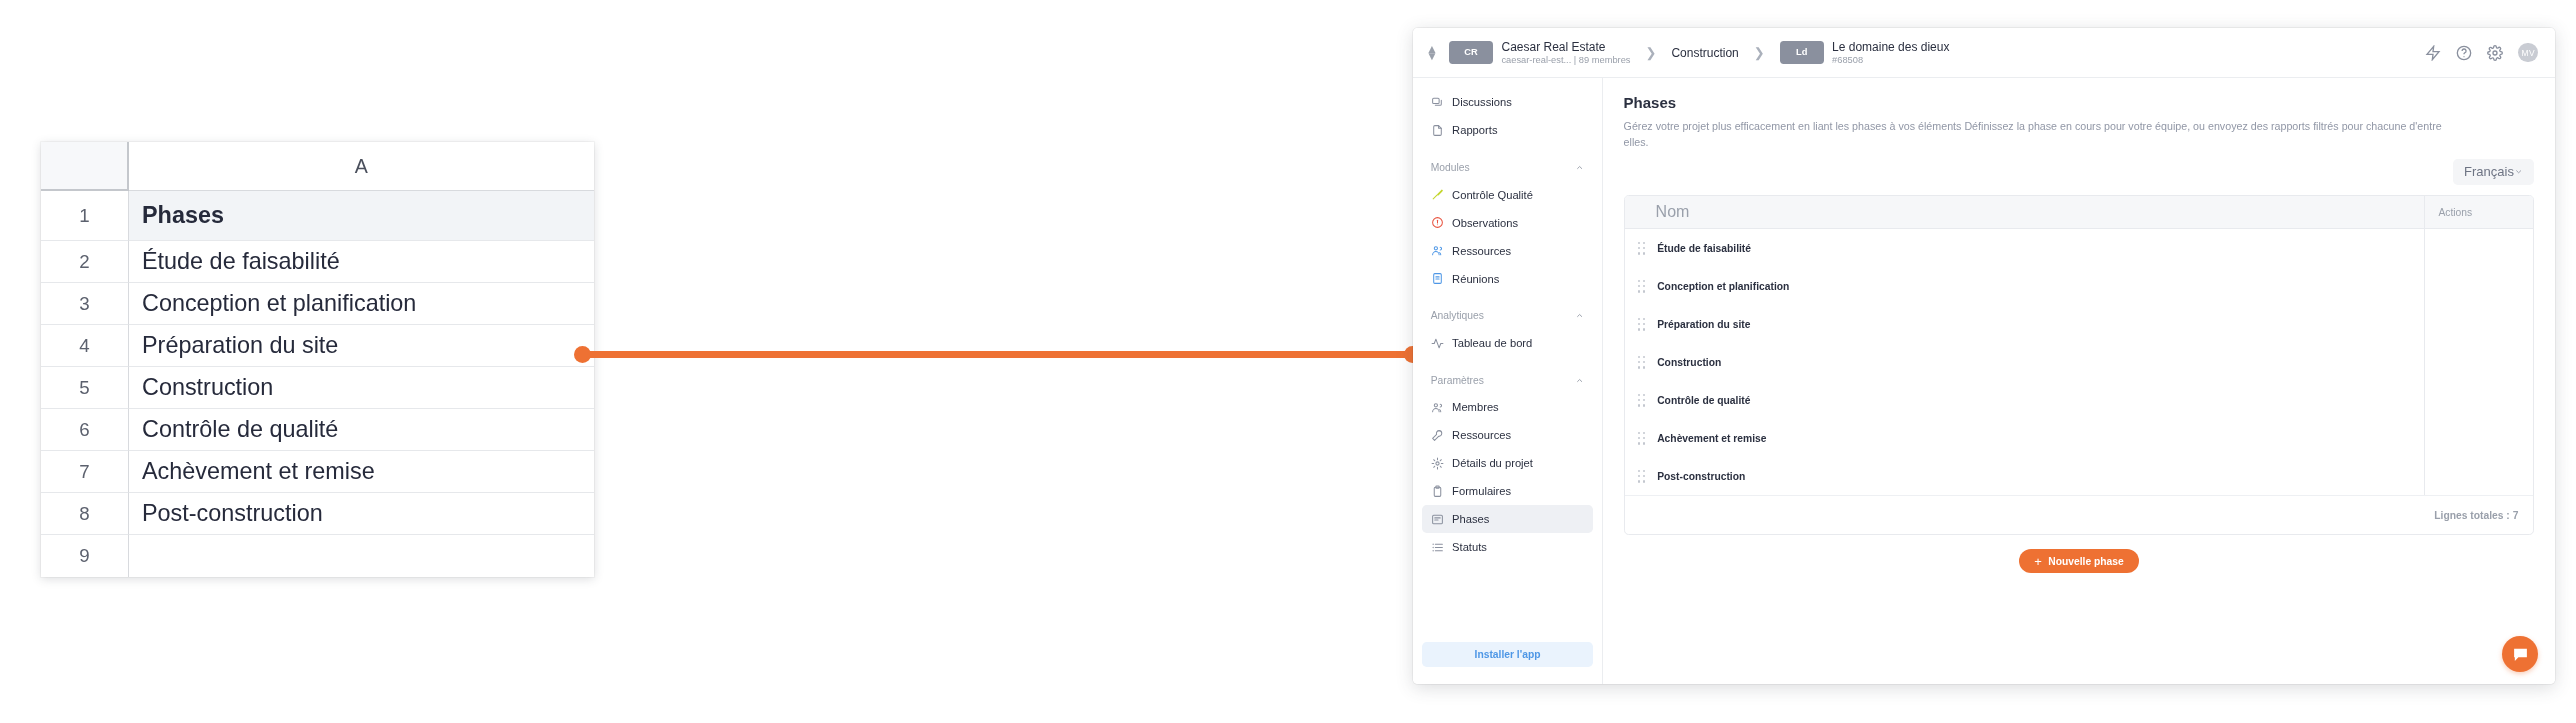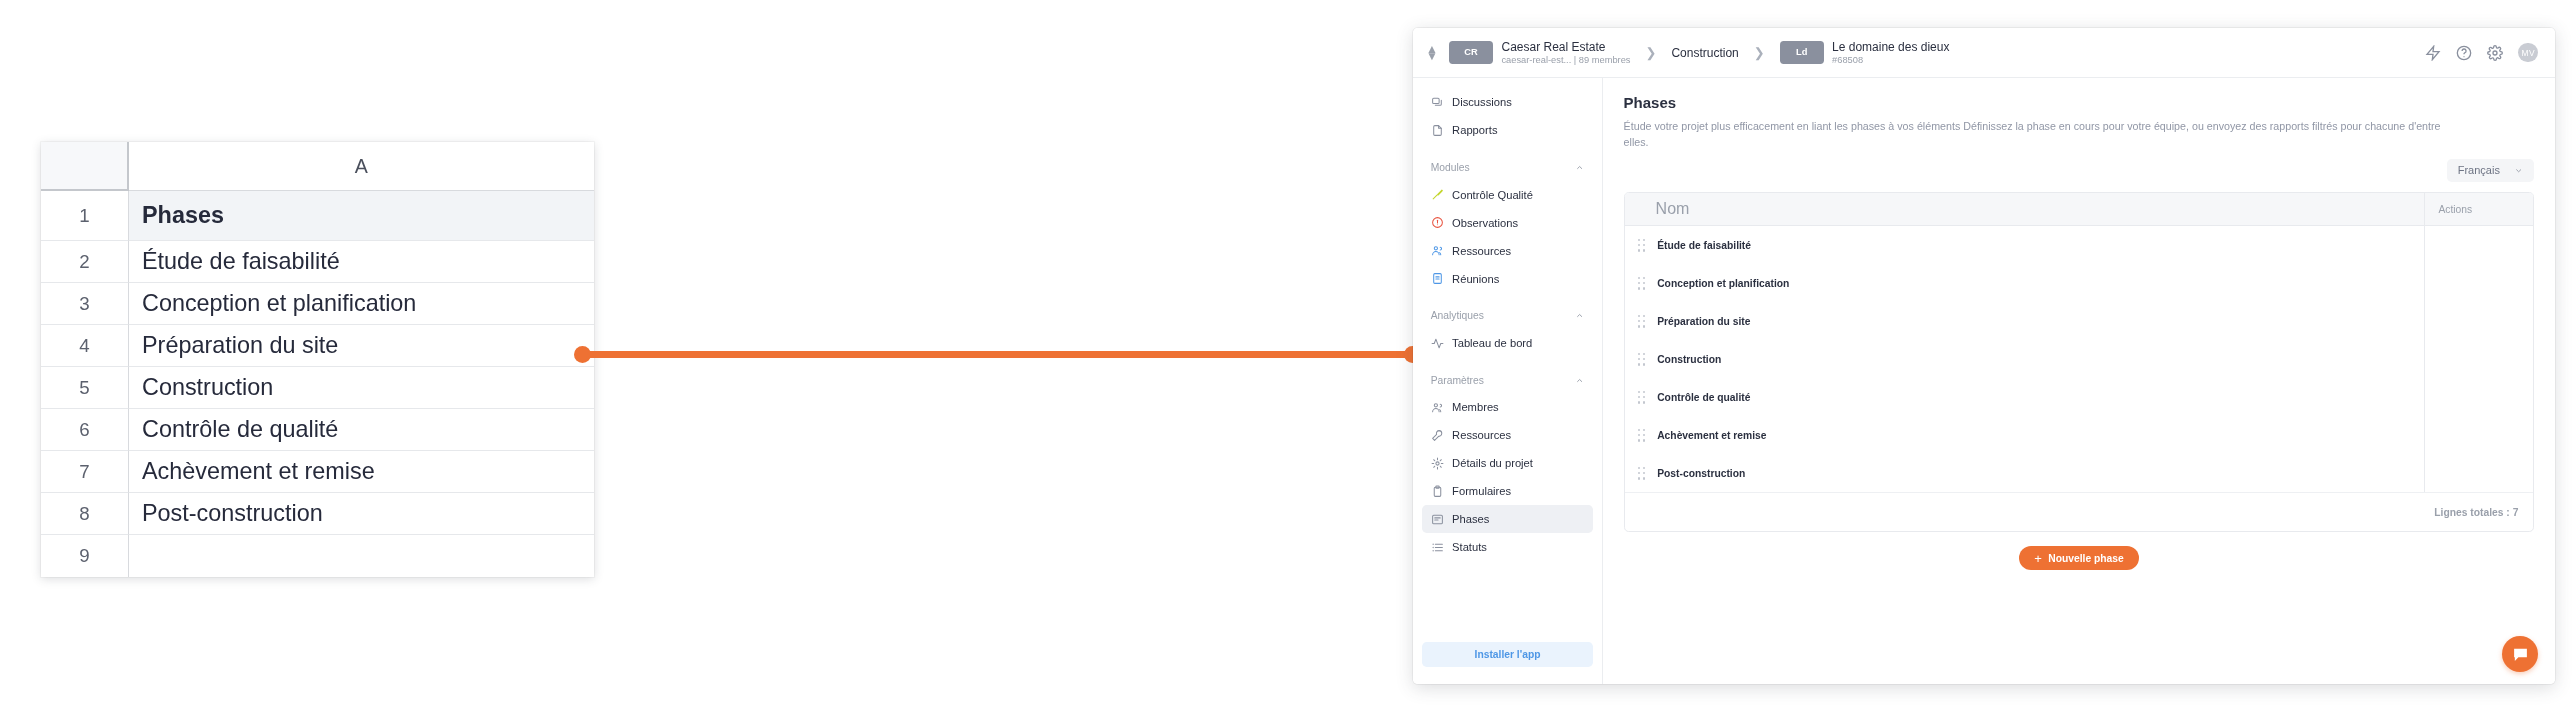--- a/index.html
+++ b/index.html
@@ -120,23 +120,23 @@
 
   
   .main { flex: 1; padding: 16px 20.6px 0 20.6px; position: relative; background: #fff; }
   .page-title { font-size: 15px; color: #2b3040; font-weight: 600; }
   .page-desc {
     margin-top: 6.5px; font-size: 10.7px; color: #9197a6;
     line-height: 16px; max-width: 841px;
   }
   .lang-row { display: flex; justify-content: flex-end; margin-top: 9.3px; }
   .lang-select {
-    display: flex; align-items: center; gap: 14px;
+    display: flex; align-items: center; gap: 0;
     background: #f4f5f7; border-radius: 4.7px;
-    padding: 5.6px 11.2px; font-size: 11px; color: #6e7484; cursor: pointer;
+    padding: 5.6px 11.2px; font-size: 13px; color: #6e7484; cursor: pointer;
   }
   .table-card {
     margin-top: 10.3px; border: 0.9px solid #e8eaee; border-radius: 4.7px;
     overflow: hidden; background: #fff;
   }
   .thead { display: flex; height: 33px; background: #f6f7f9;
     border-bottom: 0.9px solid #e8eaee; align-items: center; }
   .th-nom { flex: 1; padding-left: 31px; font-size: 16px; color: #9aa0ab; }
   .th-actions { width: 109px; font-size: 10.3px; color: #9aa0ab;
     border-left: 0.9px solid #e8eaee; height: 33px; display: flex;
@@ -380,21 +380,21 @@
                 <circle cx="4" cy="18" r="1.2" fill="#8a909e" stroke="none"></circle>
               </svg>
               <span>Statuts</span>
             </div>
           </div>
         <div class="install-btn">Installer l'app</div>
       </div>
 
       <div class="main">
         <div class="page-title">Phases</div>
-        <div class="page-desc">Étude votre projet plus efficacement en liant les phases à vos éléments Définissez la phase en cours pour votre équipe, ou envoyez des rapports filtrés pour chacune d'entre elles.</div>
+        <div class="page-desc">Gérez votre projet plus efficacement en liant les phases à vos éléments Définissez la phase en cours pour votre équipe, ou envoyez des rapports filtrés pour chacune d'entre elles.</div>
 
         <div class="lang-row">
           <div class="lang-select">
             <span>Français</span>
             <svg class="chev" viewBox="0 0 24 24" fill="none" stroke="currentColor" stroke-width="2.5">
                 <polyline points="6 9 12 15 18 9"></polyline>
               </svg>
           </div>
         </div>
 

